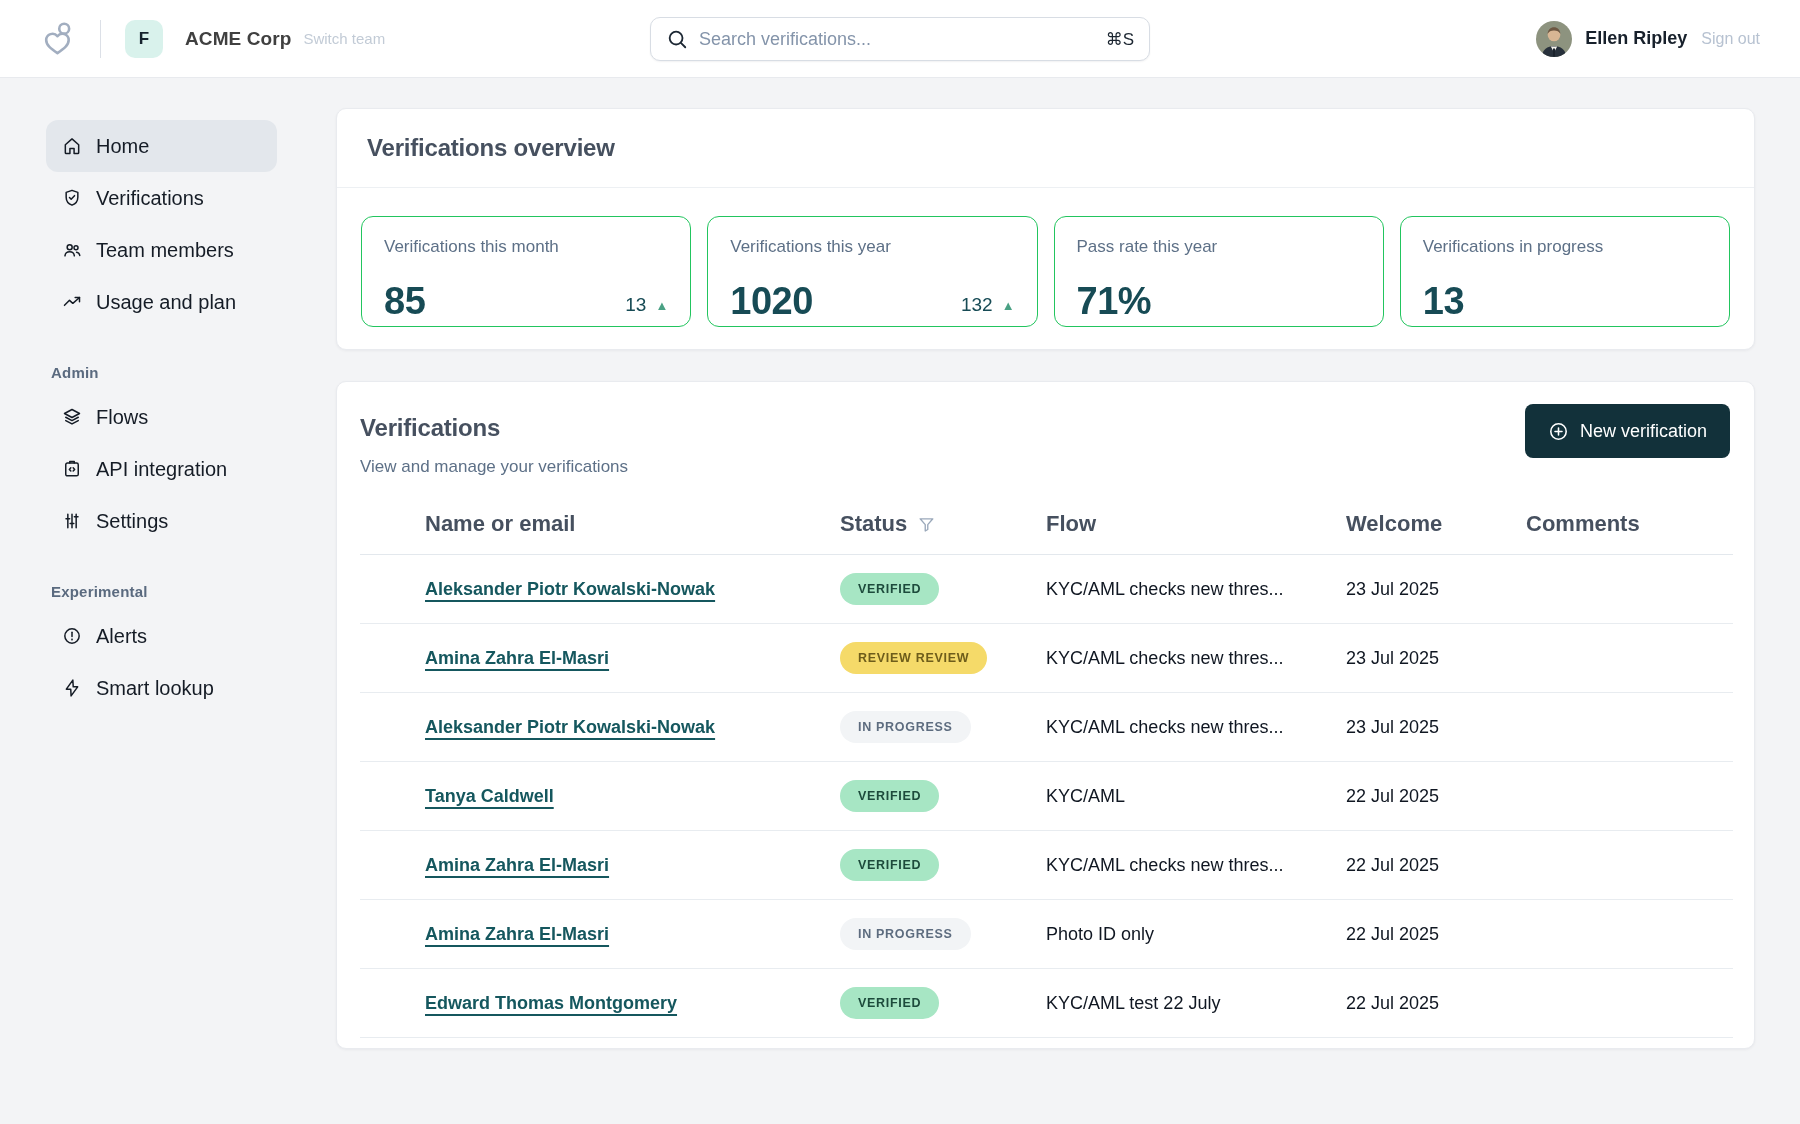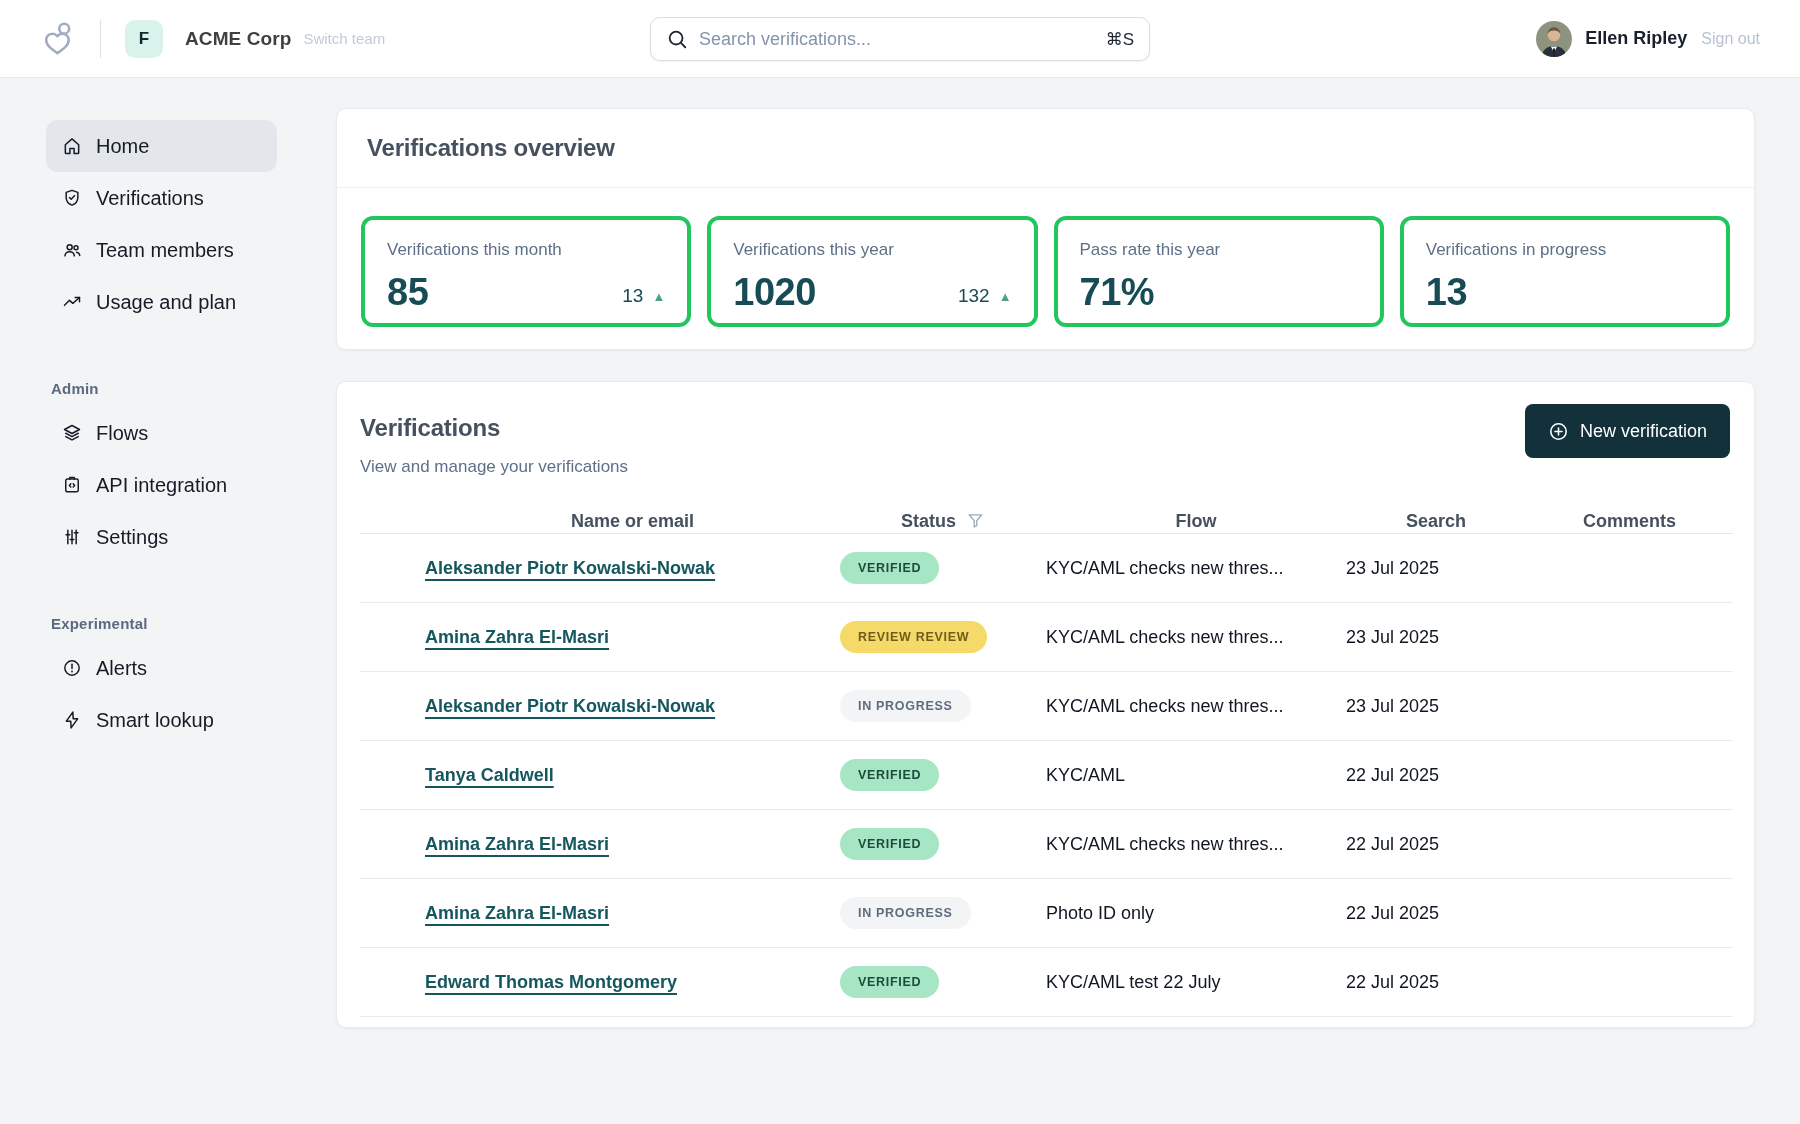--- a/index.html
+++ b/index.html
@@ -51,37 +51,37 @@
   
   .layout { display:flex; align-items:flex-start; }
   .sidebar { width:310px; flex-shrink:0; padding:42px 33px 0 46px; }
   .nav-item {
     display:flex; align-items:center; gap:14px;
     height:52px; padding:0 16px; border-radius:12px;
     font-size:20px; color:#151c26; cursor:pointer; white-space:nowrap;
   }
   .nav-item.active { background: var(--active-item, #e3e7ec); }
   .nav-item svg { flex-shrink:0; }
-  .section-label { font-size:15px; font-weight:700; color:#5a6a7f; margin:52px 0 10px 5px; letter-spacing:.2px; }
+  .section-label { font-size:15px; font-weight:700; color:#5a6a7f; margin:36px 0 10px 5px; letter-spacing:.2px; }
 
   .main { flex:1; padding:0 45px 0 26px; min-width:0; }
   .welcome { font-size:40px; font-weight:700; color:#3e4857; margin-top:47px; letter-spacing:-.5px; }
 
   .card {
     background:#fff; border:1px solid #e9ebef; border-radius:10px;
     box-shadow:0 1px 3px rgba(16,24,40,.05);
   }
   .overview-card { margin-top:30px; }
   .card-head { padding:25px 30px; }
   .card-title { font-size:24px; font-weight:700; color:#46505f; letter-spacing:-.2px; }
   .ov-divider { border-top:1px solid #edf0f3; }
   .stats { display:grid; grid-template-columns:repeat(4,1fr); gap:16px; padding:28px 24px 22px; }
   .stat {
-    border:4px solid #22c55e; border-radius:12px;
-    padding:20px 22px 10px; min-height:111px;
+    border:1px solid #22c55e; border-radius:12px;
+    padding:20px 22px 4px; min-height:111px;
     display:flex; flex-direction:column; background:#fff;
   }
   .stat-label { font-size:17px; color:#5d7087; }
   .stat-row { display:flex; align-items:flex-end; margin-top:5px; flex:1; }
   .stat-value { font-size:38px; font-weight:700; color:var(--value-teal,#174b55); letter-spacing:-.5px; line-height:1.05; }
   .stat-delta { margin-left:auto; display:flex; align-items:center; gap:9px; margin-bottom:6px; }
   .stat-delta .num { font-size:19px; color:var(--value-teal,#174b55); }
   .stat-delta .arrow { font-size:13px; color:var(--delta-green,#4aa184); line-height:1; }
 
   .verif-card { margin-top:31px; padding-bottom:10px; }
@@ -90,22 +90,22 @@
   .verif-sub { font-size:17px; color:#5d7087; margin-top:15px; }
   .new-btn {
     display:flex; align-items:center; gap:11px;
     background:var(--accent-dark,#12313a); color:#fff; border:none; border-radius:8px;
     height:54px; padding:0 23px; font-size:18px; cursor:pointer;
     font-family:"Liberation Sans", sans-serif;
   }
   .table-wrap { padding:0 23px; margin-top:22px; }
   table { width:100%; border-collapse:collapse; table-layout:fixed; }
   th {
-    font-size:18px; font-weight:700; color:#46505f; text-align:center;
-    padding:12px 0 1px; vertical-align:middle;
+    font-size:22px; font-weight:700; color:#46505f; text-align:left;
+    padding:12px 0 17px; vertical-align:middle;
   }
   th .funnel { vertical-align:-3px; margin-left:10px; cursor:pointer; }
   thead th { border-bottom:1px solid #e3e8ed; }
   td { height:69px; font-size:18px; color:#101722; padding:0; vertical-align:middle; }
   tbody tr td { border-bottom:1px solid #e8ecf0; }
   th:first-child, td:first-child { padding-left:65px; }
   .name-link {
     color:var(--link-teal,#15575e); font-weight:700; text-decoration:underline;
     text-underline-offset:5px; text-decoration-thickness:1.5px; cursor:pointer;
   }
@@ -300,21 +300,21 @@
               <col style="width:180px">
               <col style="width:207px">
           </colgroup>
           <thead>
             <tr>
               <th><span>Name or email</span></th>
               <th><span>Status</span><svg class="funnel" width="19" height="19" viewBox="0 0 24 24" fill="none" stroke="#9aa8ba" stroke-width="1.7" stroke-linejoin="round">
                     <path d="M4 4.8h16l-6.4 7.4v6.1l-3.2 1.9v-8z"></path>
                   </svg></th>
               <th><span>Flow</span></th>
-              <th><span>Search</span></th>
+              <th><span>Welcome</span></th>
               <th><span>Comments</span></th>
             </tr>
           </thead>
           <tbody>
             <tr>
               <td><a class="name-link">Aleksander Piotr Kowalski-Nowak</a></td>
               <td><span class="badge badge-verified">VERIFIED</span></td>
               <td>KYC/AML checks new thres...</td>
               <td>23 Jul 2025</td>
               <td></td>

